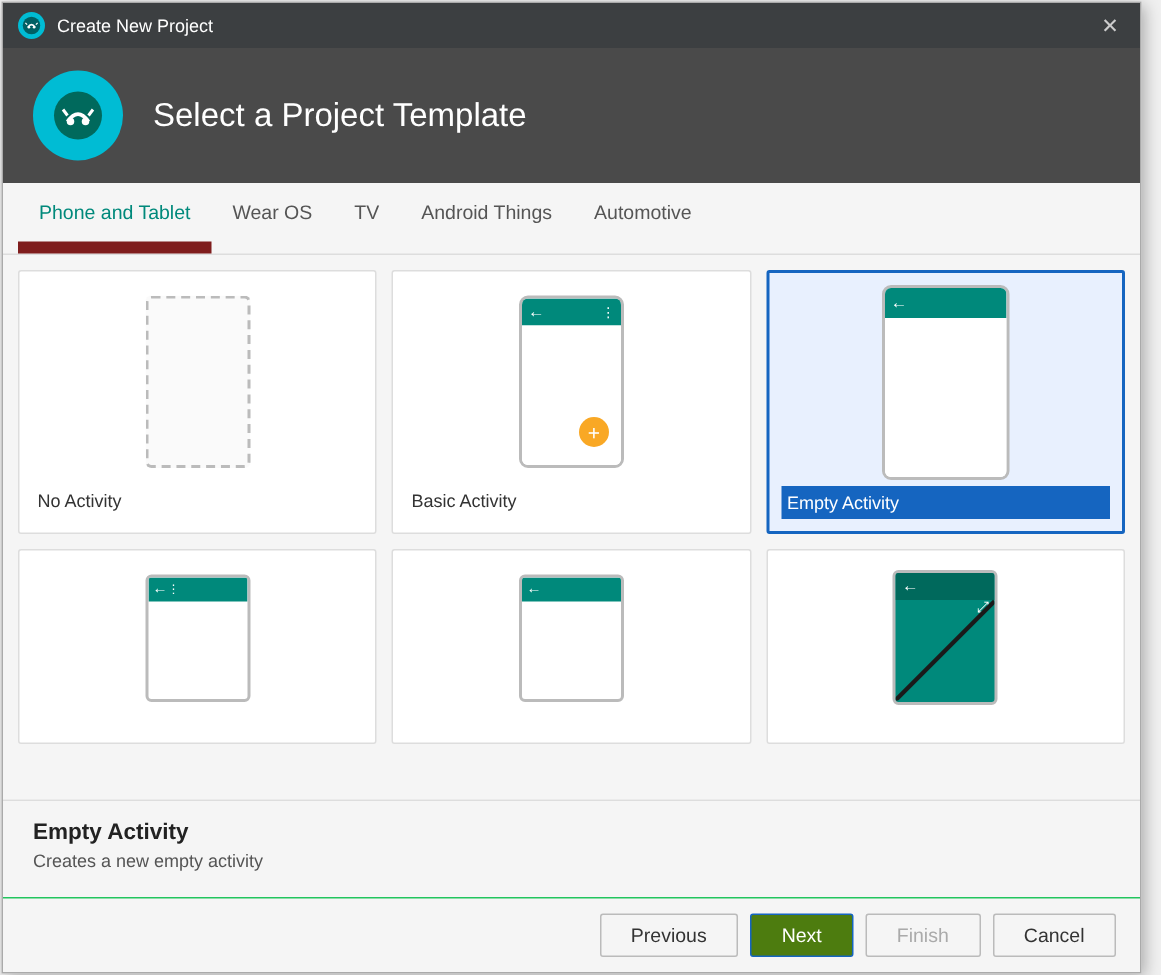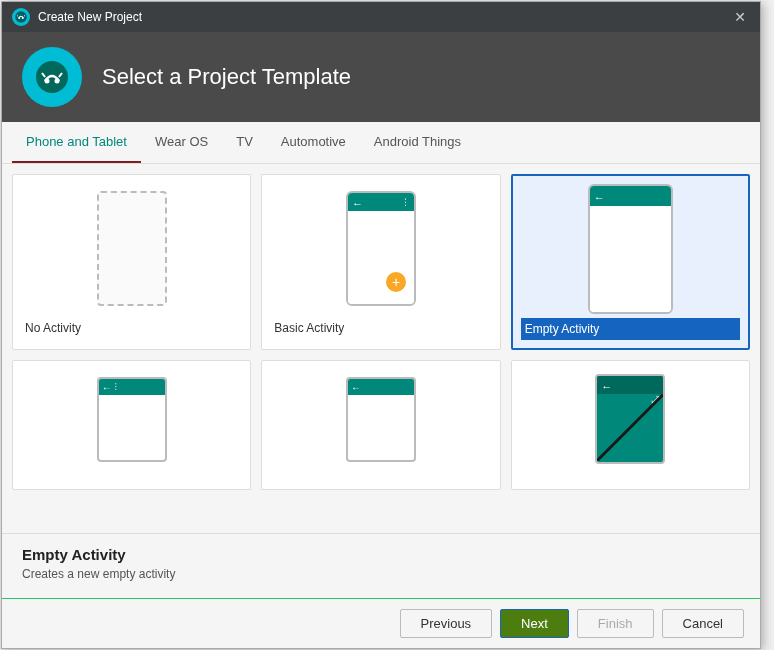--- a/index.html
+++ b/index.html
@@ -100,21 +100,21 @@
     .tab {
       padding: 12px 14px;
       font-size: 13px;
       cursor: pointer;
       color: #555;
       border-bottom: 2px solid transparent;
       white-space: nowrap;
     }
     .tab.active {
       color: #00897b;
-      border-bottom: 2px solid #7f1d1d;
+      border-bottom: 8px solid #7f1d1d;
       font-weight: 500;
     }
 
     
     .content-area {
       flex: 1;
       display: flex;
       overflow: hidden;
       background: #f5f5f5;
     }
@@ -375,24 +375,24 @@
     <div class="tab active">
       <span>Phone and Tablet</span>
     </div>
     <div class="tab">
       <span>Wear OS</span>
     </div>
     <div class="tab">
       <span>TV</span>
     </div>
     <div class="tab">
+      <span>Android Things</span>
+    </div>
+    <div class="tab">
       <span>Automotive</span>
-    </div>
-    <div class="tab">
-      <span>Android Things</span>
     </div>
   </div>
 
   <div class="content-area">
     <div class="template-grid-container">
       <div class="template-grid">
 
         <div class="template-card">
           <div class="card-preview">
             <div class="no-activity-box"></div>

